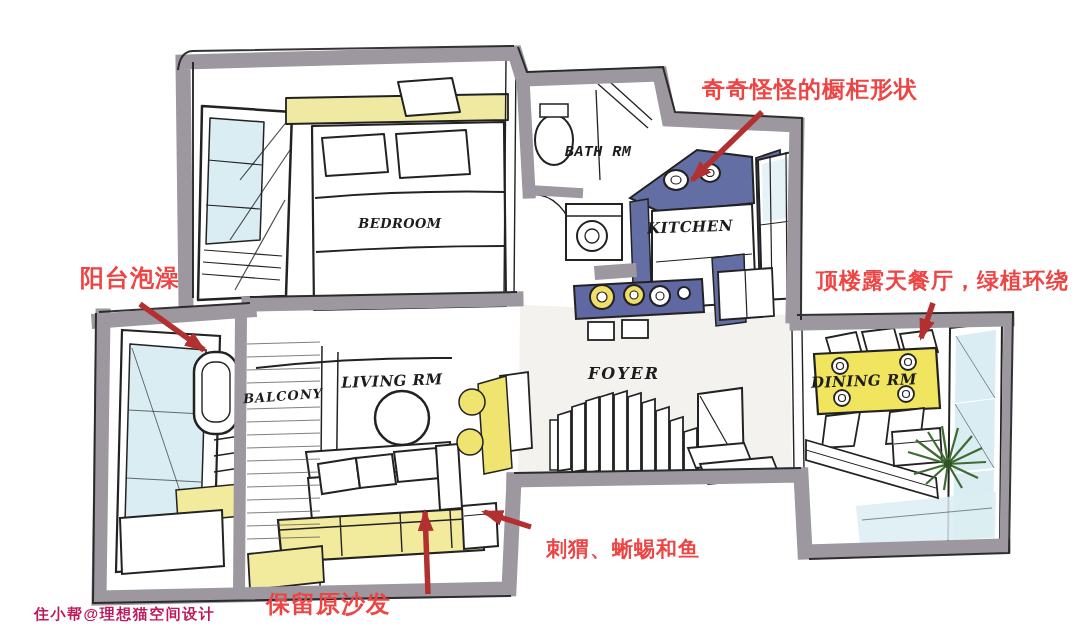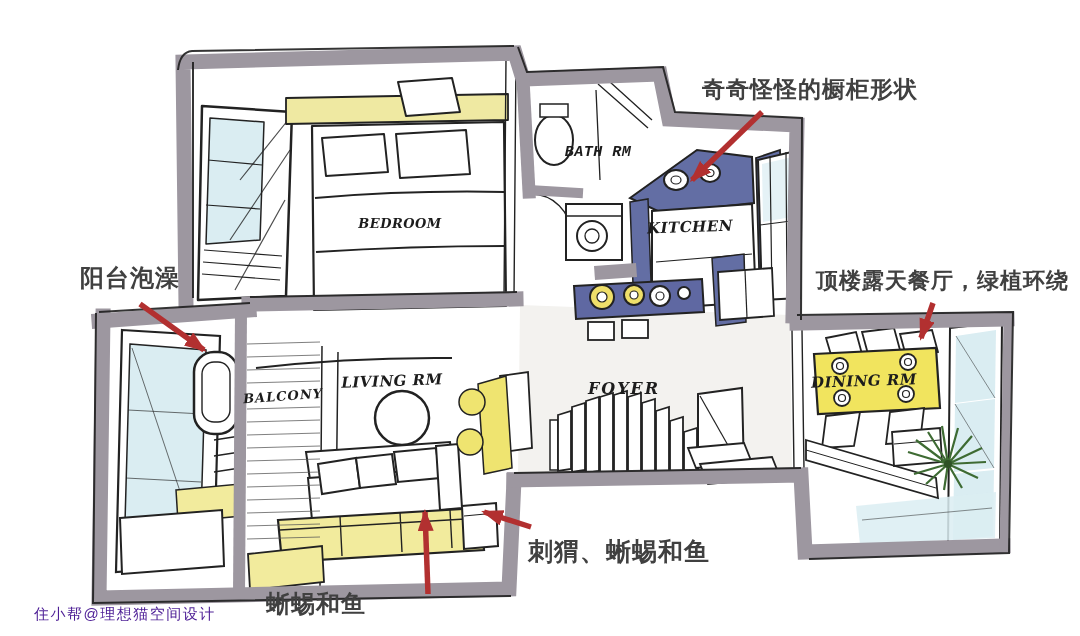--- a/index.html
+++ b/index.html
@@ -2,23 +2,23 @@
 <html><head>
 <meta charset="utf-8">
 <style>
   html,body{margin:0;padding:0;background:#ffffff;}
   .stage{position:relative;width:1080px;height:636px;background:#ffffff;overflow:hidden;
          font-family:"Liberation Sans",sans-serif;}
   .plan-svg{position:absolute;left:0;top:0;}
   .room-label{position:absolute;transform:translate(-50%,-50%);
               font-family:"DejaVu Serif","Liberation Serif",serif;
               font-weight:bold;font-style:italic;color:#1c1c1c;white-space:nowrap;letter-spacing:.5px;}
-  .annotation{position:absolute;font-weight:bold;color:#404040;white-space:nowrap;
+  .annotation{position:absolute;font-weight:bold;color:#ef4444;white-space:nowrap;
               font-family:"Liberation Sans",sans-serif;letter-spacing:1px;}
-  .watermark{position:absolute;color:#4c1d95;font-weight:normal;white-space:nowrap;
+  .watermark{position:absolute;color:#be185d;font-weight:bold;white-space:nowrap;
              font-family:"Liberation Sans",sans-serif;letter-spacing:1.5px;}
 </style>
 </head>
 <body>
 
 <div class="stage">
 
 <svg class="plan-svg" width="1080" height="636" viewBox="0 0 1080 636">
   <defs>
     <marker id="arrow" markerWidth="30" markerHeight="24" refX="19" refY="8" orient="auto" markerUnits="userSpaceOnUse">
@@ -236,26 +236,26 @@
     <path d="M140,304 L204,350" marker-end="url(#arrow)"></path>
     <path d="M933,303 L921,338" marker-end="url(#arrow)"></path>
     <path d="M531,527 L484,512" marker-end="url(#arrow)"></path>
     <path d="M428,594 L425,512" marker-end="url(#arrow)"></path>
   </g>
 </svg>
 
 <div class="room-label" style="left:400px;top:223px;font-size:13px;">BEDROOM</div>
 <div class="room-label" style="left:598px;top:152px;font-size:15px;font-family:Liberation Mono, monospace;">BATH RM</div>
 <div class="room-label" style="left:690px;top:227px;font-size:15px;transform:translate(-50%,-50%) rotate(-2deg);">KITCHEN</div>
-<div class="room-label" style="left:624px;top:388px;font-size:16px;letter-spacing:2px;">FOYER</div>
+<div class="room-label" style="left:624px;top:373px;font-size:16px;letter-spacing:2px;">FOYER</div>
 <div class="room-label" style="left:392px;top:381px;font-size:15px;transform:translate(-50%,-50%) rotate(-2deg);">LIVING RM</div>
 <div class="room-label" style="left:283px;top:396px;font-size:13px;letter-spacing:1px;transform:translate(-50%,-50%) rotate(-4deg);">BALCONY</div>
 <div class="room-label" style="left:864px;top:381px;font-size:15px;transform:translate(-50%,-50%) rotate(-2deg);">DINING RM</div>
 
 <div class="annotation" style="left:702px;top:74px;font-size:23px;">奇奇怪怪的橱柜形状</div>
 <div class="annotation" style="left:80px;top:262px;font-size:24px;">阳台泡澡</div>
 <div class="annotation" style="left:816px;top:266px;font-size:22px;">顶楼露天餐厅，绿植环绕</div>
-<div class="annotation" style="left:528px;top:535px;font-size:25px;">刺猬、蜥蜴和鱼</div>
-<div class="annotation" style="left:266px;top:588px;font-size:24px;">蜥蜴和鱼</div>
+<div class="annotation" style="left:546px;top:535px;font-size:21px;">刺猬、蜥蜴和鱼</div>
+<div class="annotation" style="left:266px;top:588px;font-size:24px;">保留原沙发</div>
 
 <div class="watermark" style="left:34px;top:605px;font-size:15px;">住小帮@理想猫空间设计</div>
 
 </div>
 
 </body></html>

